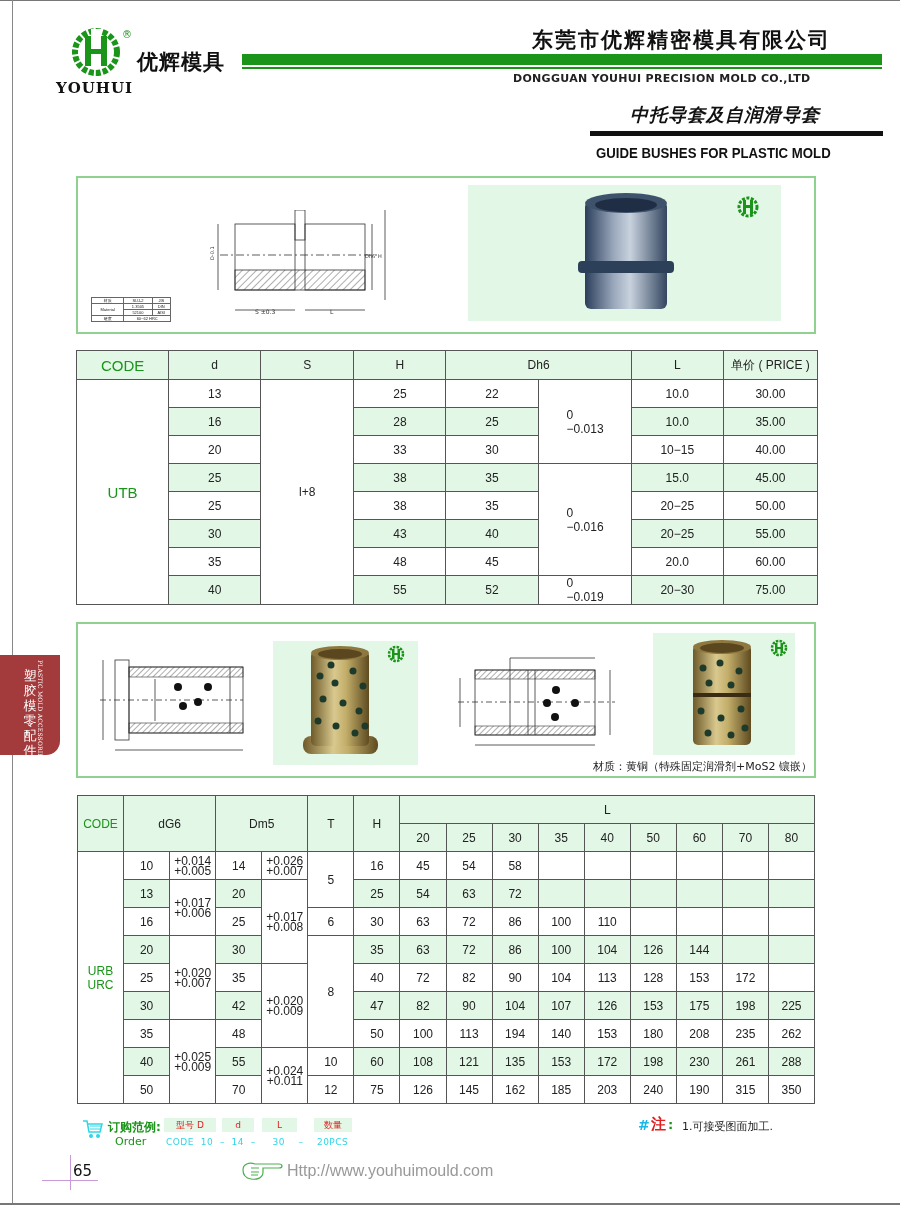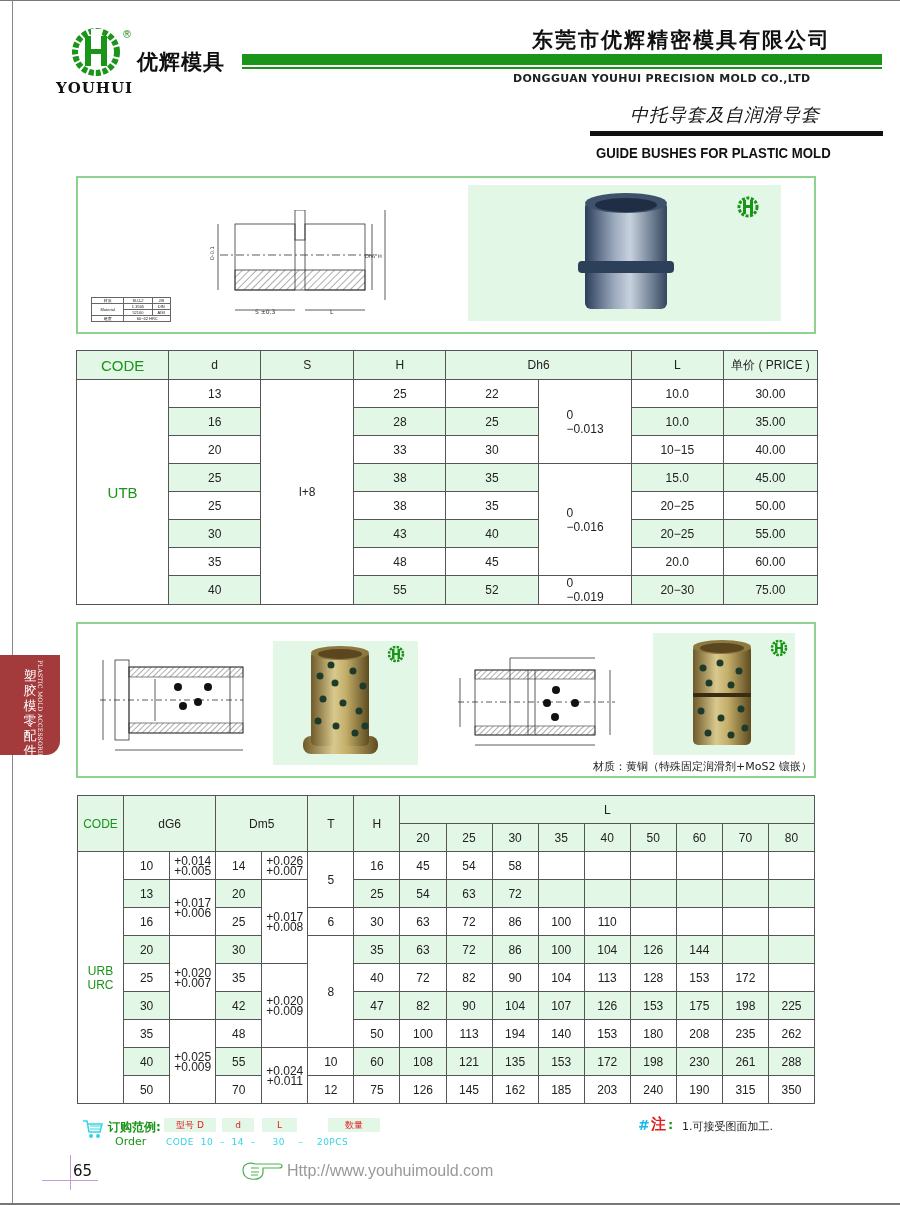--- a/index.html
+++ b/index.html
@@ -13,21 +13,21 @@
   .bottom-line { left: 0; top: 1203px; width: 900px; height: 2px; background: #777; }
 
   
   .logo { left: 66px; top: 26px; width: 70px; height: 62px; }
   .logo-text { left: 56px; top: 79px; font-family: "DejaVu Serif", serif; font-weight: bold; font-size: 15px; letter-spacing: 1px; color: #111; }
   .brand-cn { left: 137px; top: 48px; font-size: 21px; font-weight: bold; color: #111; letter-spacing: 1px; }
   .company-cn { left: 532px; top: 26px; font-size: 21px; font-weight: bold; letter-spacing: 2px; color: #111; }
   .green-bar { left: 242px; top: 54px; width: 640px; height: 11px; background: #1a9419; }
   .green-thin { left: 242px; top: 67px; width: 640px; height: 2px; background: #1a9419; }
   .company-en { left: 513px; top: 72px; font-size: 11px; font-weight: bold; letter-spacing: 0.3px; color: #222; }
-  .title-cn { left: 630px; top: 103px; font-size: 18px; font-weight: normal; font-style: italic; color: #111; letter-spacing: 1px; }
+  .title-cn { left: 630px; top: 103px; font-size: 18px; font-weight: bold; font-style: italic; color: #111; letter-spacing: 1px; }
   .black-bar { left: 590px; top: 131px; width: 293px; height: 5px; background: #111; }
   .title-en { left: 596px; top: 144px; font-family: "Liberation Sans", sans-serif; font-size: 15px; font-weight: bold; color: #111; transform: scaleX(0.88); transform-origin: left; }
 
   
   .panel { border: 2px solid #8fd18f; background: #fff; }
   .panel1 { left: 76px; top: 176px; width: 740px; height: 158px; }
   .panel2 { left: 76px; top: 622px; width: 740px; height: 156px; }
   .photo { background: #e3f7e6; }
   .photo1 { left: 468px; top: 185px; width: 313px; height: 136px; }
   .photo2 { left: 273px; top: 641px; width: 145px; height: 124px; }
@@ -542,21 +542,21 @@
   <line x1="8" y1="8" x2="19" y2="8" stroke="#2fd6e6"></line>
     <line x1="8" y1="11" x2="18" y2="11" stroke="#2fd6e6"></line>
   <circle cx="9" cy="18" r="2" fill="#2fd6e6"></circle>
     <circle cx="16" cy="18" r="2" fill="#2fd6e6"></circle>
 </svg>
 <div class="abs order-cn">订购范例:</div>
 <div class="abs order-en">Order</div>
 <div class="abs chip" style="left:164px;width:52px">型号 D</div>
 <div class="abs chip" style="left:222px;width:32px">d</div>
 <div class="abs chip" style="left:262px;width:35px">L</div>
-<div class="abs chip" style="left:328px;width:52px">数量</div>
+<div class="abs chip" style="left:314px;width:38px">数量</div>
 <div class="abs order-code">CODE  10  –  14  –     30    –    20PCS</div>
 
 <div class="abs note-hash">#</div>
 <div class="abs note-zhu">注</div>
 <div class="abs note-colon">:</div>
 <div class="abs note-text">1.可接受图面加工.</div>
 
 <div class="abs pn-h"></div>
 <div class="abs pn-v"></div>
 <div class="abs pagenum">65</div>

